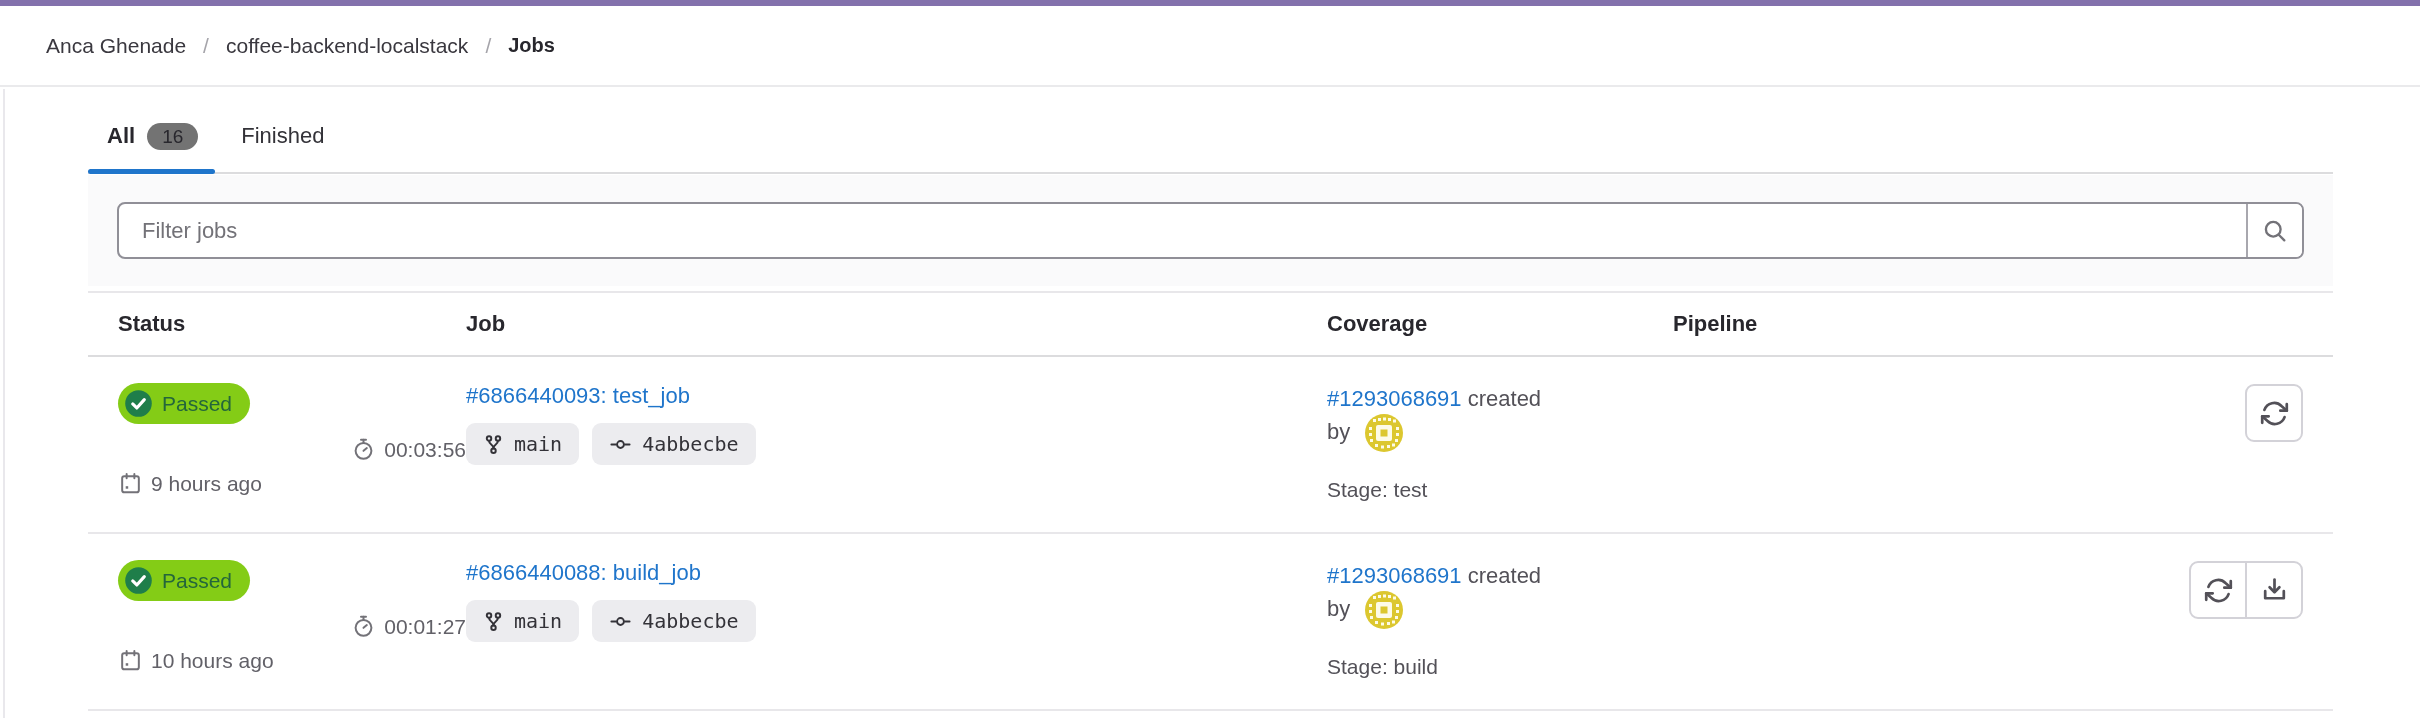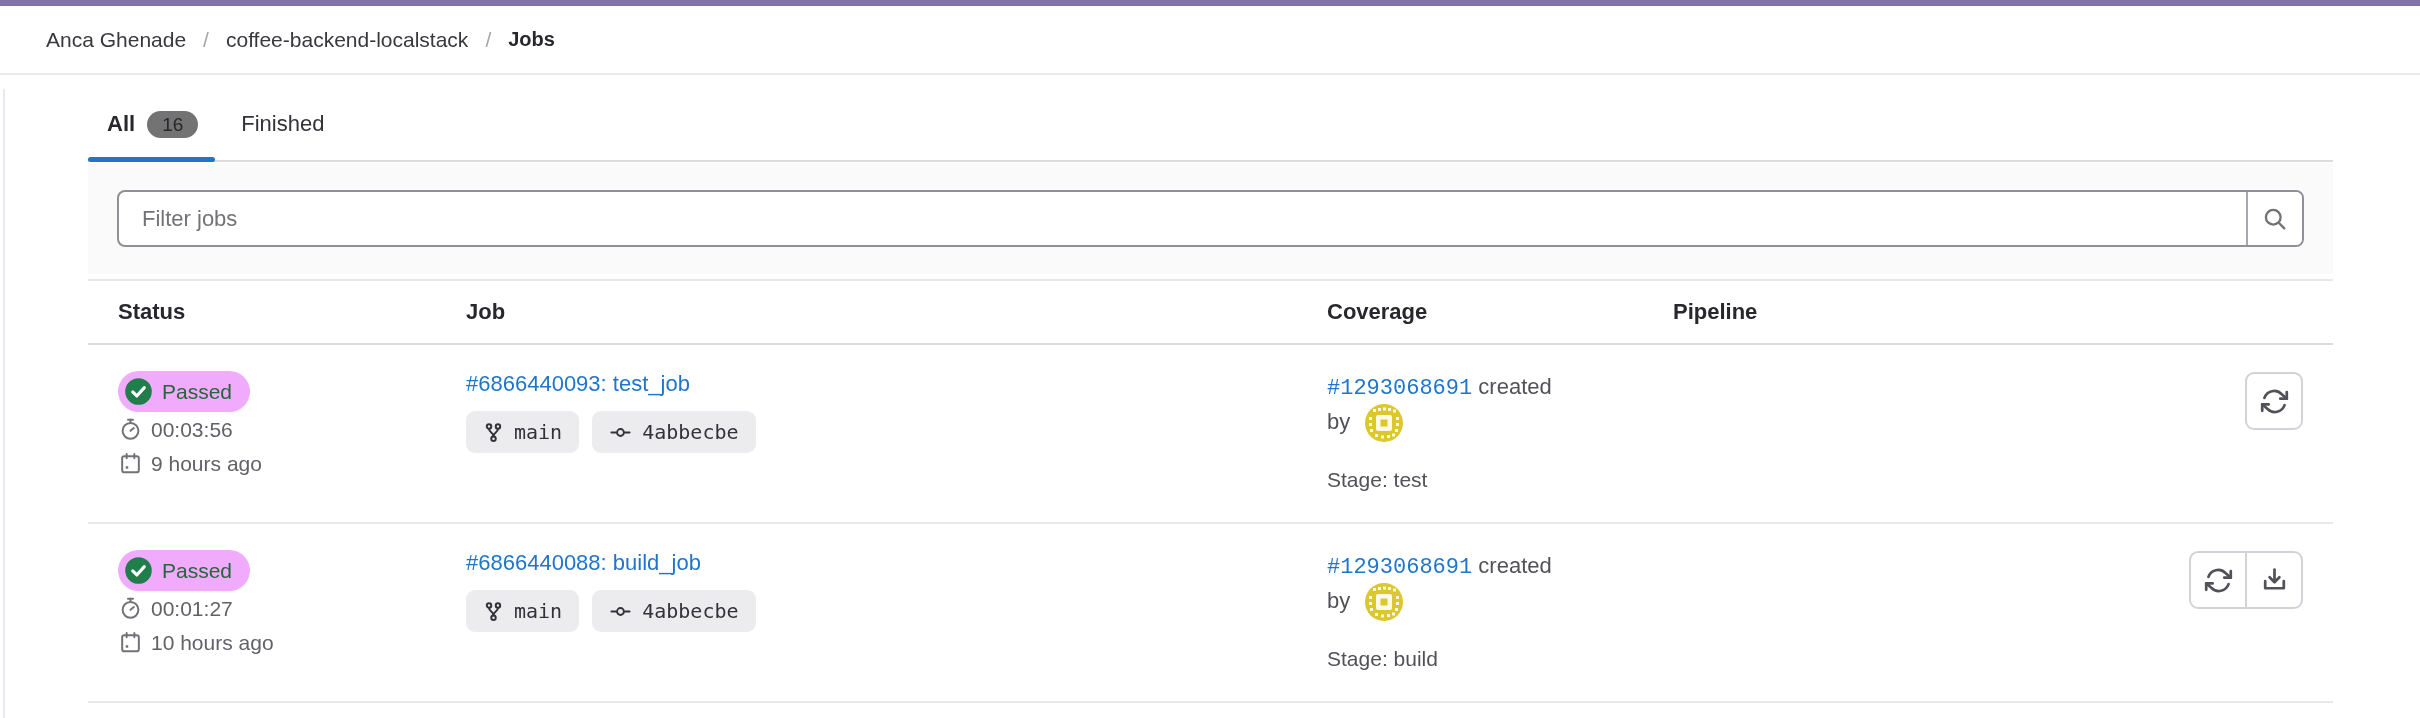--- a/index.html
+++ b/index.html
@@ -8,21 +8,21 @@
     width:2420px; height:718px; background:#ffffff; overflow:hidden; position:relative;
     font-family:"Liberation Sans", sans-serif; color:#28272d;
     -webkit-font-smoothing:antialiased;
   }
   a { text-decoration:none; }
 
   .top-accent { height:6px; width:100%; background:#8371ac; }
 
   
   .breadcrumb-bar {
-    height:69px; display:flex; align-items:center; padding:0 46px;
+    height:81px; display:flex; align-items:center; padding:0 46px;
     border-bottom:2px solid #eaeaec; background:#fff;
   }
   .crumb { font-size:21px; color:#3a383f; cursor:pointer; }
   .crumb-sep { font-size:21px; color:#a5a4aa; margin:0 17px; }
   .crumb-current { font-size:20px; font-weight:bold; color:#28272d; }
 
   .page-left-border { position:absolute; left:3px; top:89px; bottom:0; width:2px; background:#e9e8ec; }
 
   .content { margin-left:88px; width:2245px; }
 
@@ -59,38 +59,38 @@
   .trow { display:grid; grid-template-columns:378px 861px 346px 330px 1fr; }
   .thead { height:64px; align-items:center; border-bottom:2px solid #dcdcde; }
   .th { font-size:22px; font-weight:bold; color:#28272d; }
   .cell-pad { padding-left:30px; }
 
   .job-row { border-bottom:2px solid #e8e7ea; padding:26px 0 30px 0; align-items:start; }
 
   
   .status-badge {
     display:inline-flex; align-items:center; gap:9px;
-    background:#f0abfc; border-radius:21px; height:41px; padding:0 18px 0 6px; cursor:pointer;
+    background:#84cc16; border-radius:21px; height:41px; padding:0 18px 0 6px; cursor:pointer;
   }
   .status-badge-text { font-size:21px; color:#24663b; }
   .meta-line { display:flex; align-items:center; gap:8px; margin-top:9px; color:#626168; font-size:21px; }
-  .meta-line.first { margin-top:5px; }
+  .meta-line.first { margin-top:13px;justify-content:flex-end; }
 
   
   .job-link { font-size:22px; color:#1f75cb; cursor:pointer; display:inline-block; }
   .ref-pills { display:flex; gap:13px; margin-top:14px; }
   .ref-pill {
     display:inline-flex; align-items:center; gap:10px; height:42px; padding:12px 17px;
     background:#ececef; border-radius:9px; cursor:pointer;
     font-family:"DejaVu Sans Mono", monospace; font-size:20px; color:#333238;
   }
 
   
   .pl-line { font-size:22px; color:#535158; line-height:31px; }
-  .pl-link { color:#1f75cb; cursor:pointer;font-family:Liberation Mono, monospace; }
+  .pl-link { color:#1f75cb; cursor:pointer; }
   .avatar {
     display:inline-block; width:38px; height:38px; border-radius:50%；
     vertical-align:middle; margin-left:9px;
   }
   .avatar svg { vertical-align:middle; }
   .stage-line { margin-top:26px; font-size:21px; color:#535158; }
 
   
   .actions-cell { display:flex; justify-content:flex-end; padding-right:30px; padding-top:1px; }
   .icon-btn {

